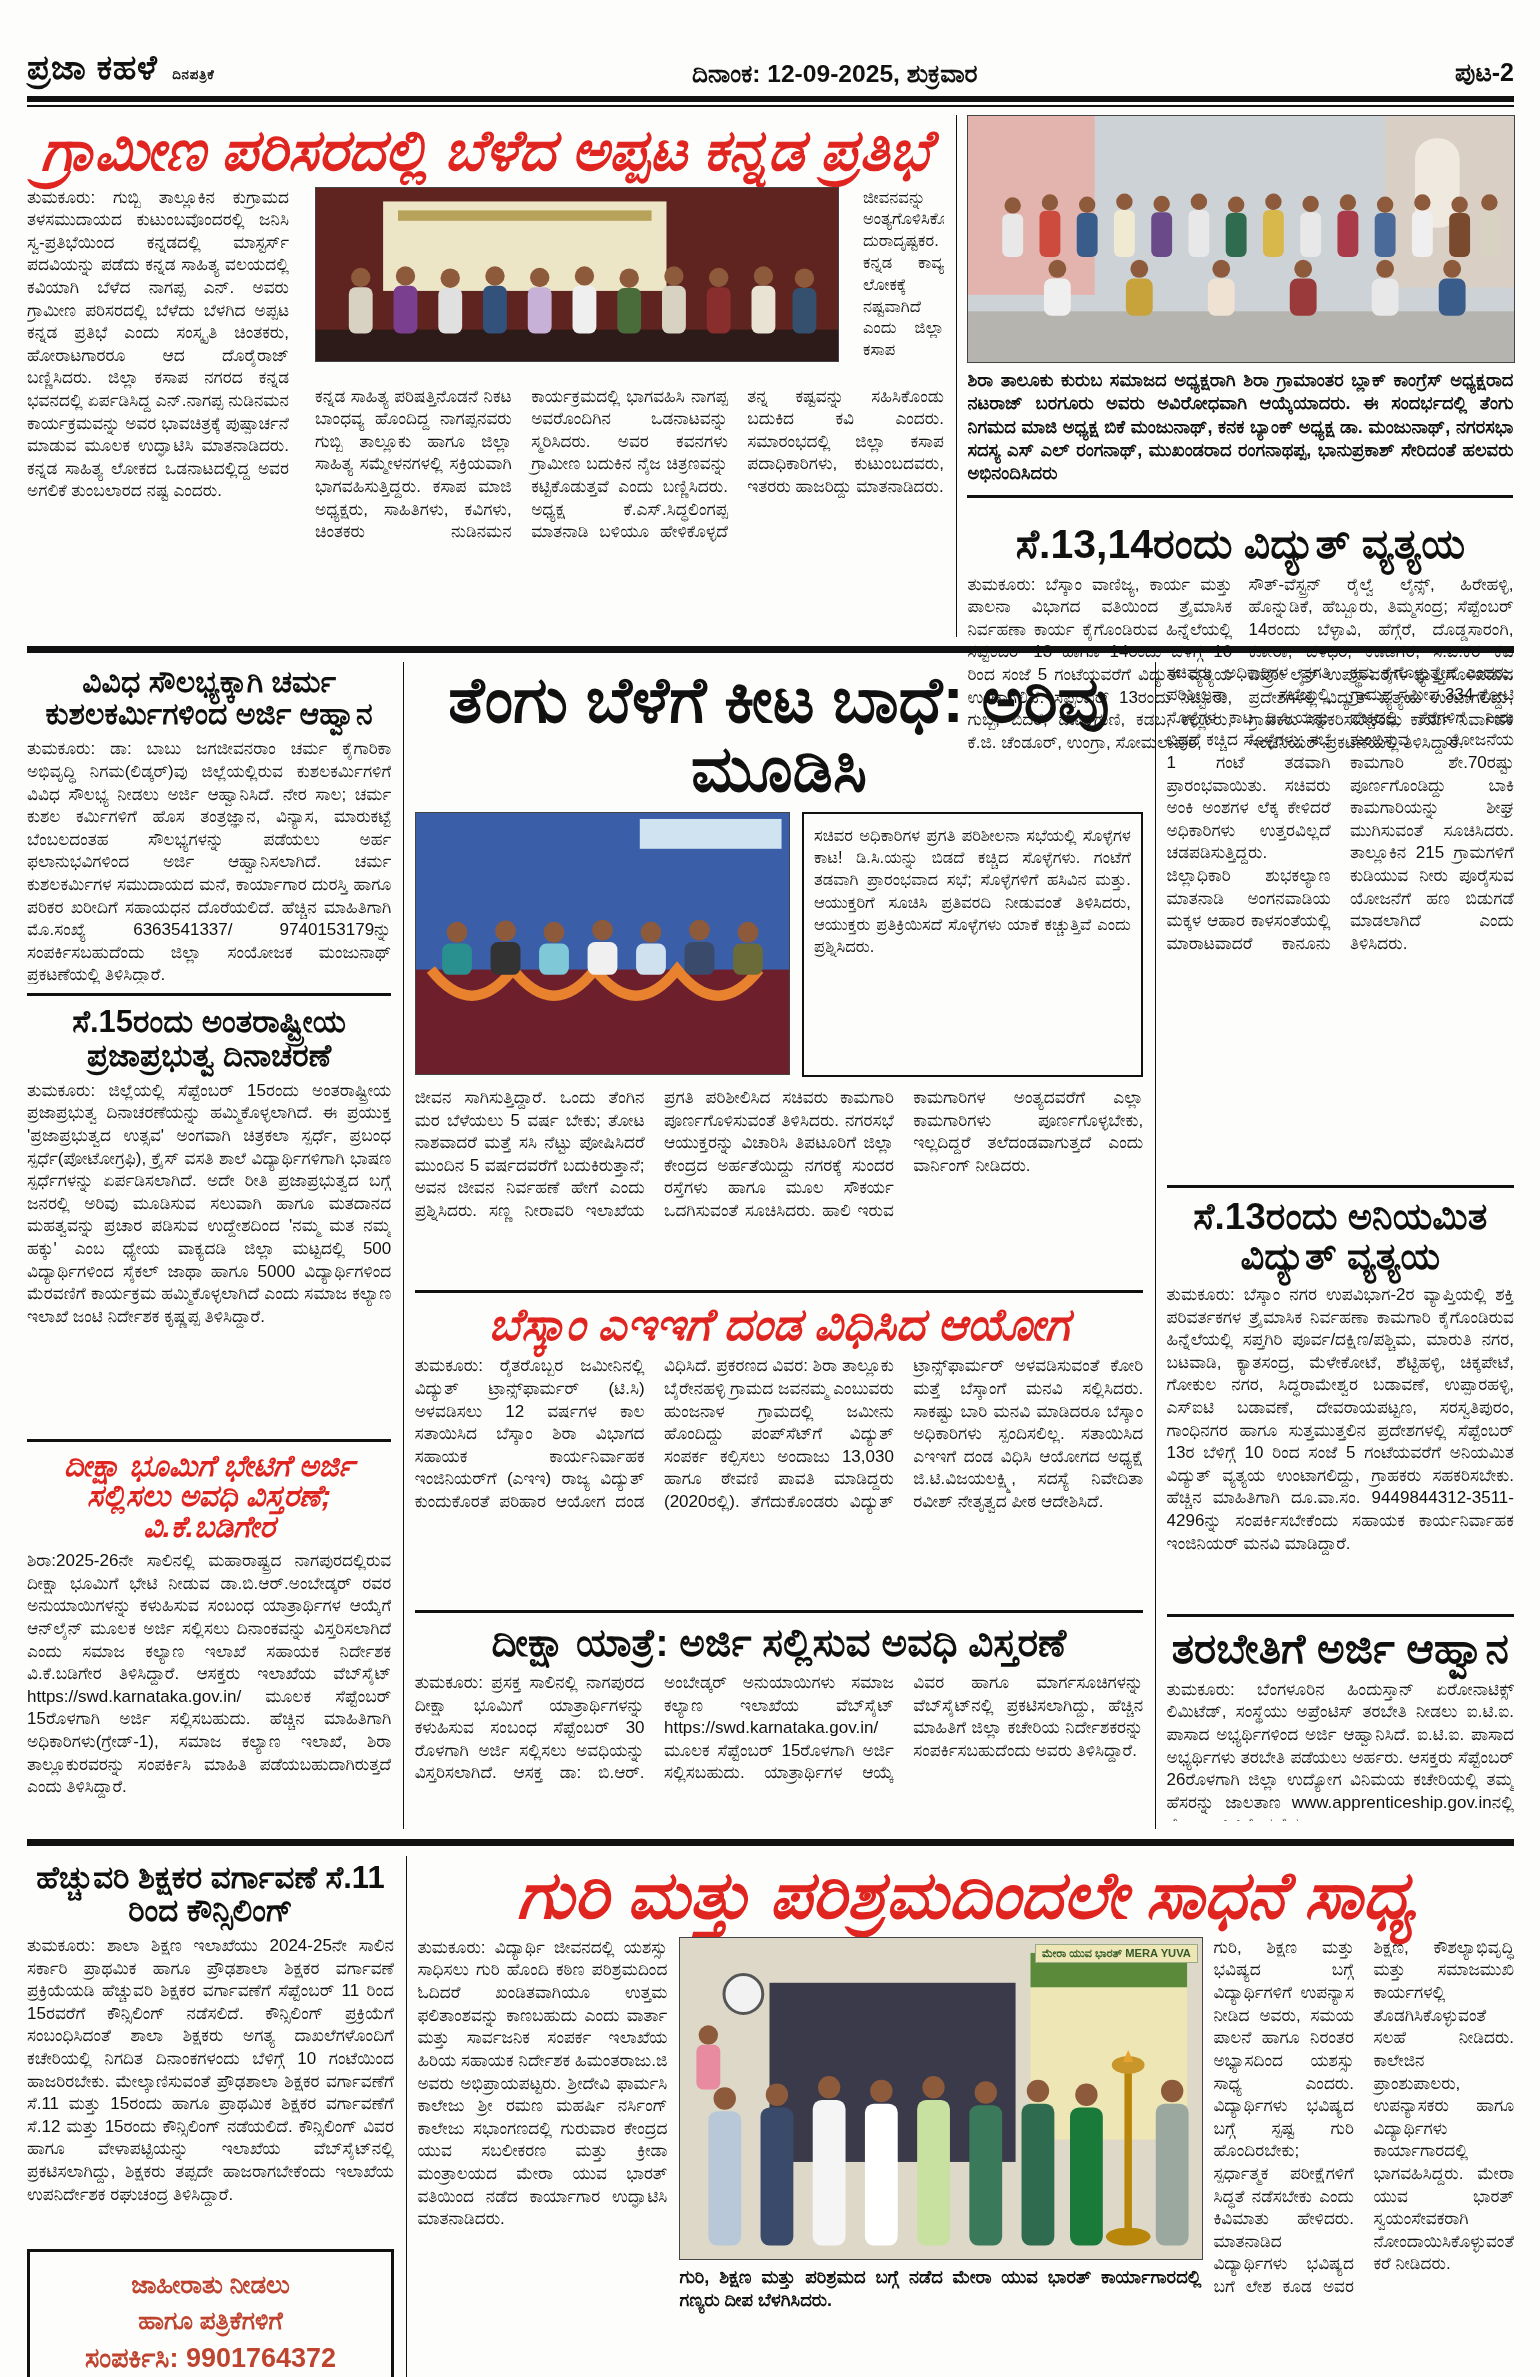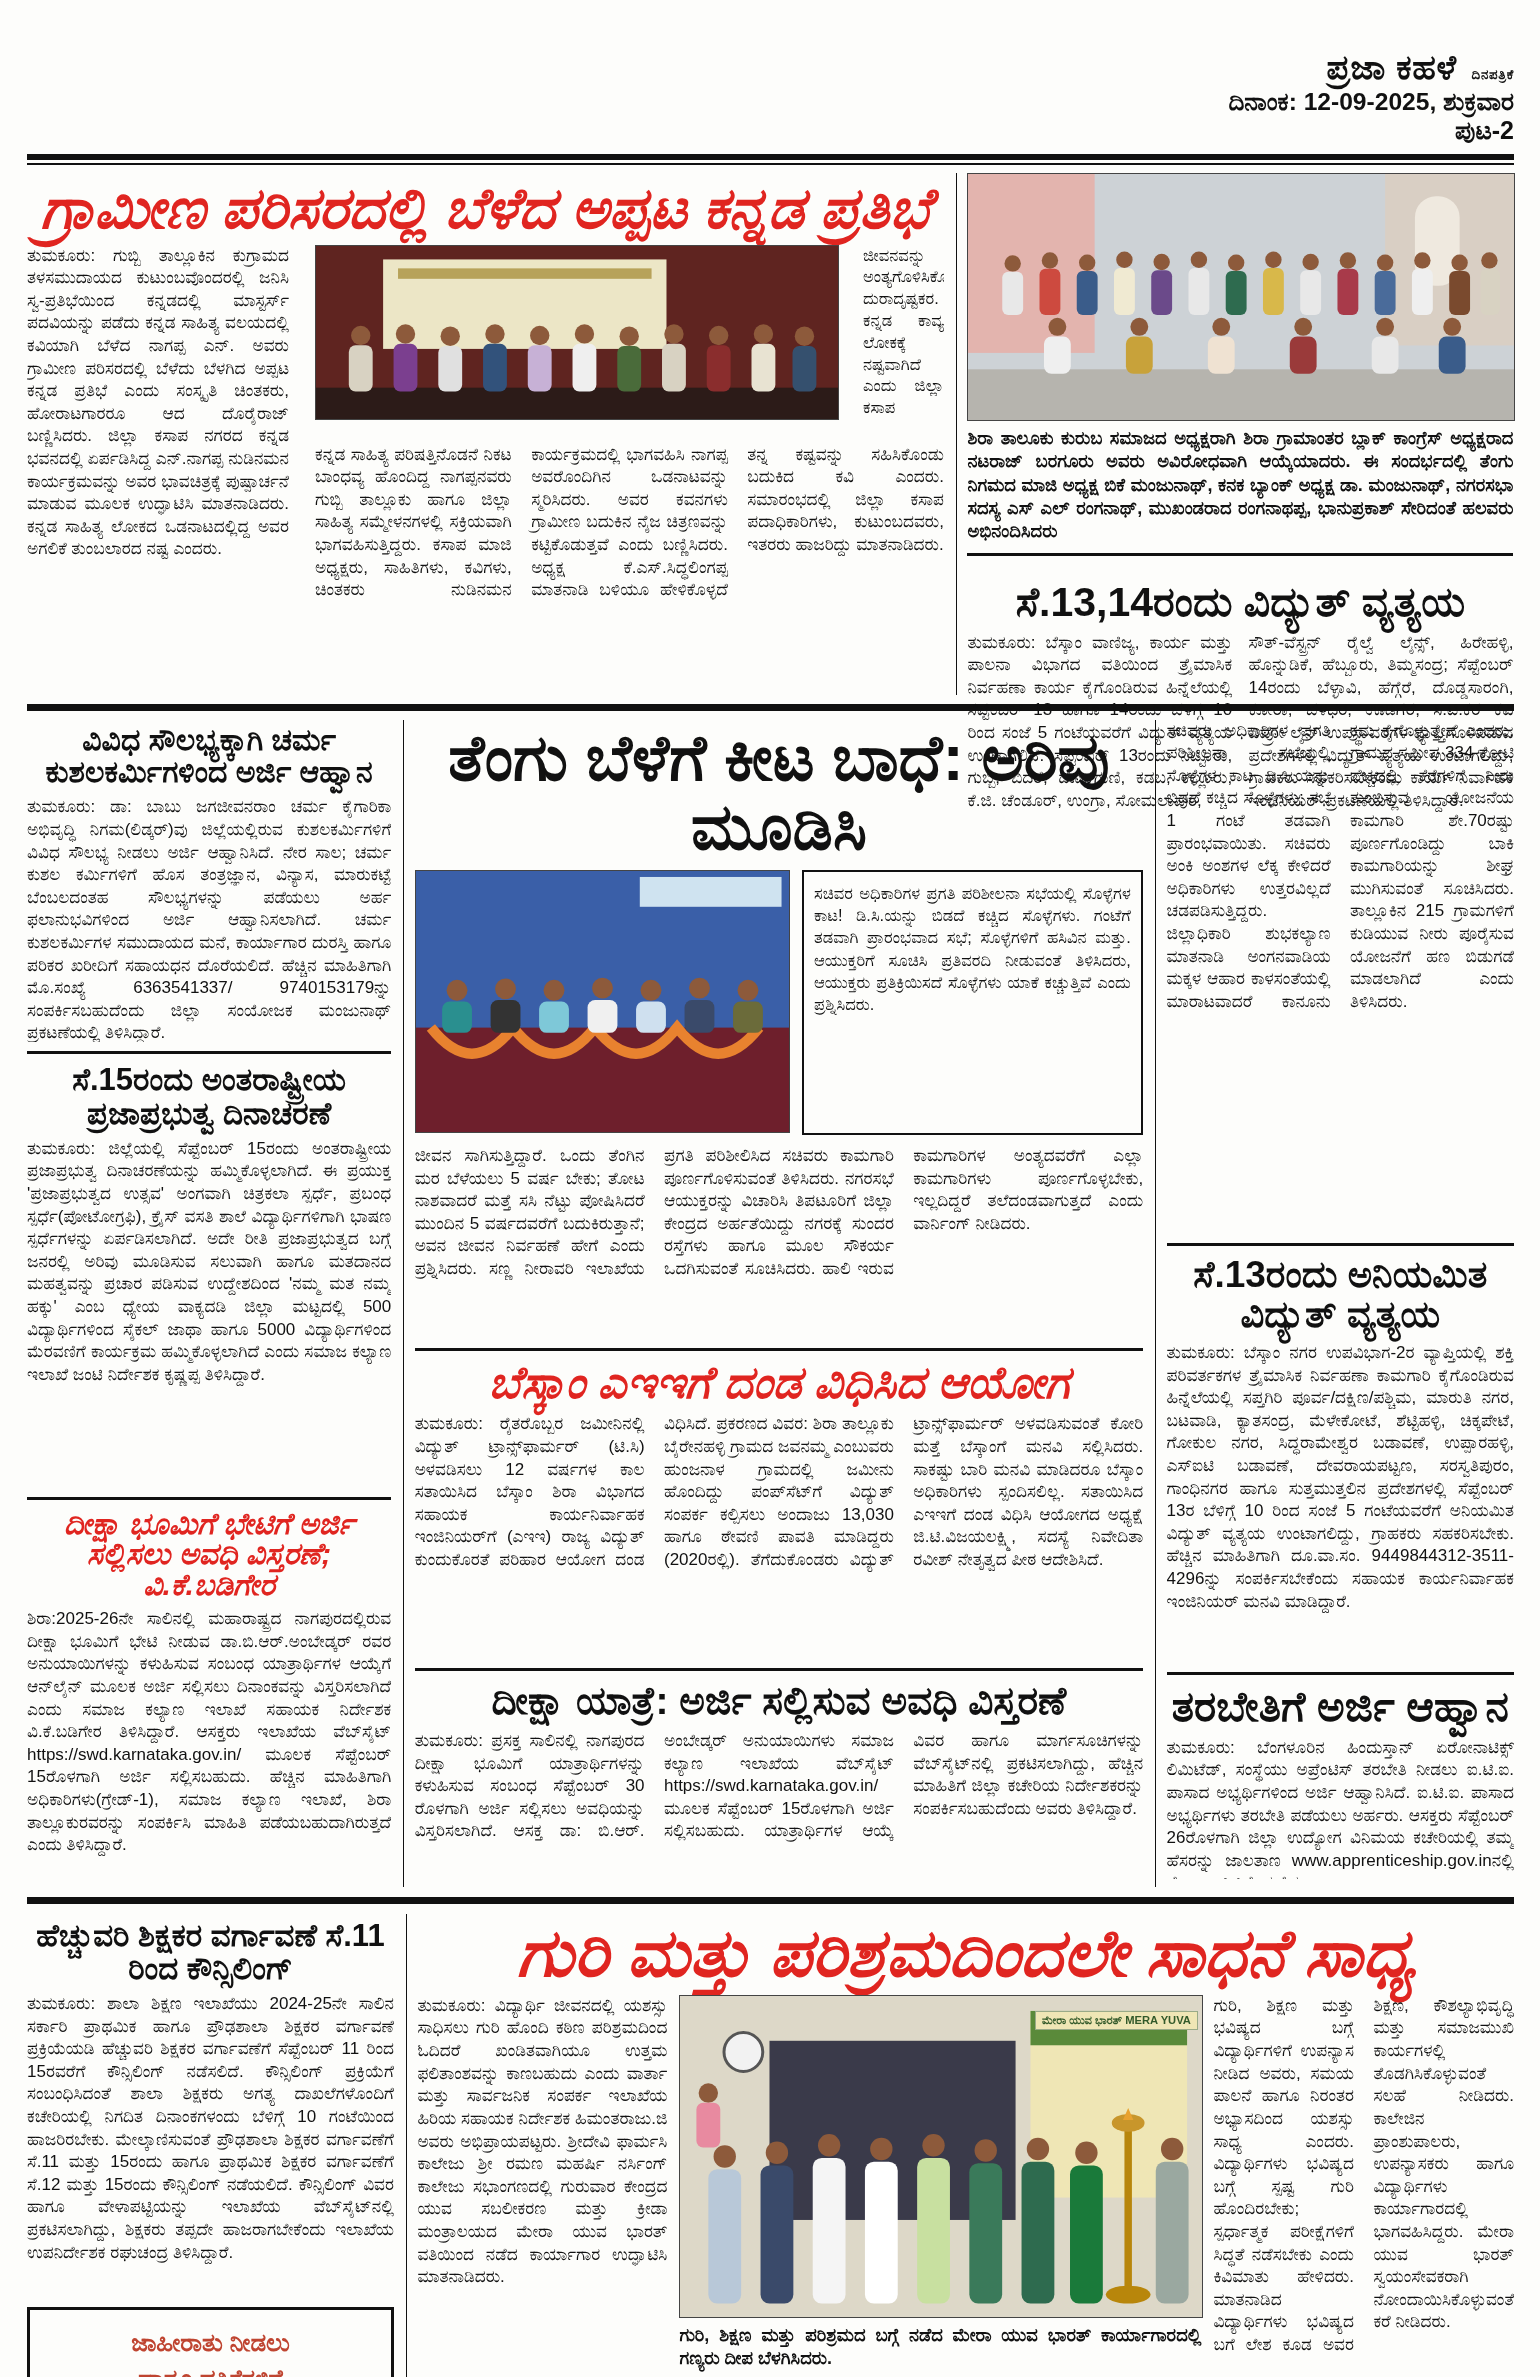--- a/index.html
+++ b/index.html
@@ -1,19 +1,19 @@
 <!DOCTYPE html>
 <html style="font-size:12px"><head>
 <meta charset="utf-8">
 <style>
   html,body{margin:0;padding:0;background:#888;}
   .page{position:relative;width:1541px;height:2377px;background:#fdfdfb;margin:0 auto;
         font-family:"Liberation Sans",sans-serif;color:#111;overflow:hidden;}
   
-  .masthead-row{display:flex;align-items:flex-end;padding:48px 27px 7.5px;flex-direction:column;}
+  .masthead-row{display:flex;align-items:flex-end;justify-content:space-between;padding:48px 27px 7.5px;}
   .brand{font-size:34px;font-weight:800;letter-spacing:0.7px;}
   .brand small{font-size:13.4px;font-weight:700;margin-left:4.5px;}
   .dateline{font-size:24.6px;font-weight:800;}
   .pageno{font-size:25px;font-weight:700;}
   .rule-thick{height:6.7px;background:#111;margin:0 27px;}
   .rule-thin{height:2.2px;background:#111;margin:3px 27px 0;}
   .hrule{border:none;border-top:3px solid #111;margin:9px 0;}
   
   .h-red-big{color:#e02520;font-weight:800;text-align:center;line-height:1.02;margin:6px 0 7.5px;font-style:italic;}
   .h-black{font-weight:800;text-align:center;line-height:1.08;margin:4.5px 0 7.5px;}
@@ -35,21 +35,21 @@
   .photo svg{display:block;width:100%;height:100%;}
   
   .ibox{border:2.2px solid #111;padding:10.4px;font-size:16.4px;line-height:1.35;text-align:justify;overflow:hidden;}
   
   .adbox{border:3px solid #111;margin-top:16.4px;padding:15px 7.5px;text-align:center;
          color:#bf4430;font-weight:800;}
   .adbox .l{font-size:24.6px;line-height:1.45;}
   .adbox .l3{font-size:27px;}
   
   .guri-grid{display:grid;grid-template-columns:250px 522px 1fr;gap:12px;}
-  .banner-tag{position:absolute;top:15px;right:4.5px;background:#efe6b5;color:#335a2a;
+  .banner-tag{position:absolute;top:6px;right:4.5px;background:#efe6b5;color:#335a2a;
               font-size:11.2px;font-weight:700;padding:2.2px 6px;border:0.7px solid #9a8;}
 </style>
 </head>
 <body>
 
 <div class="page">
 
   <div class="masthead-row">
     <div class="brand">
       <span>ಪ್ರಜಾ ಕಹಳೆ</span>

